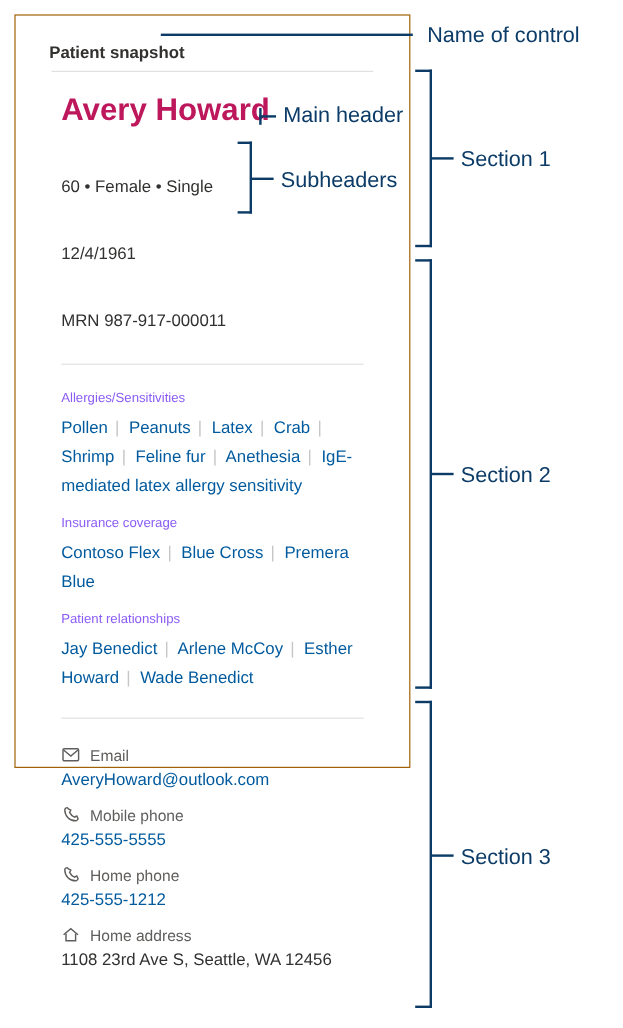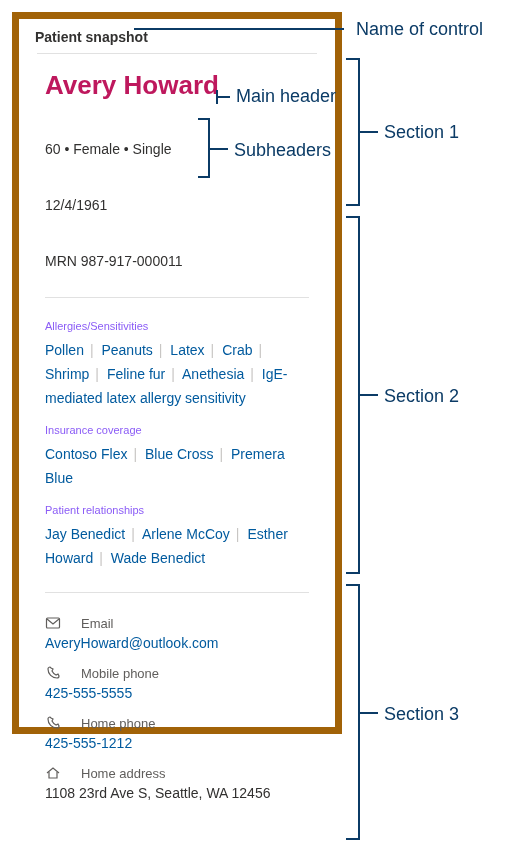--- a/index.html
+++ b/index.html
@@ -10,23 +10,23 @@
     height: 857px;
     position: relative;
     font-size: 14px;
     color: #323130;
   }
   .card {
     position: absolute;
     left: 12px;
     top: 12px;
     width: 330px;
-    height: 722px;
-    border: 7px solid #a16207;
-    padding: 0;
+    height: 628px;
+    border: 1px solid #a16207;
+    padding: 12px;
   }
   .card-title {
     padding: 10px 16px 8px 16px;
     font-size: 14px;
     font-weight: 600;
     color: #323130;
   }
   .divider-top {
     margin: 0 18px;
     border: none;
@@ -69,21 +69,21 @@
   .sep {
     color: #c8c6c4;
     margin: 0 4px 0 6px;
   }
   .contact-row {
     margin-bottom: 4px;
   }
   .contact-label {
     display: flex;
     align-items: flex-end;
-    gap: 20px;
+    gap: 8px;
     color: #605e5c;
     font-size: 13px;
     margin-bottom: 4px;
   }
   .contact-value {
     color: #005a9e;
     font-size: 14px;
     margin-bottom: 14px;
   }
   .contact-value.static { color: #323130; }

